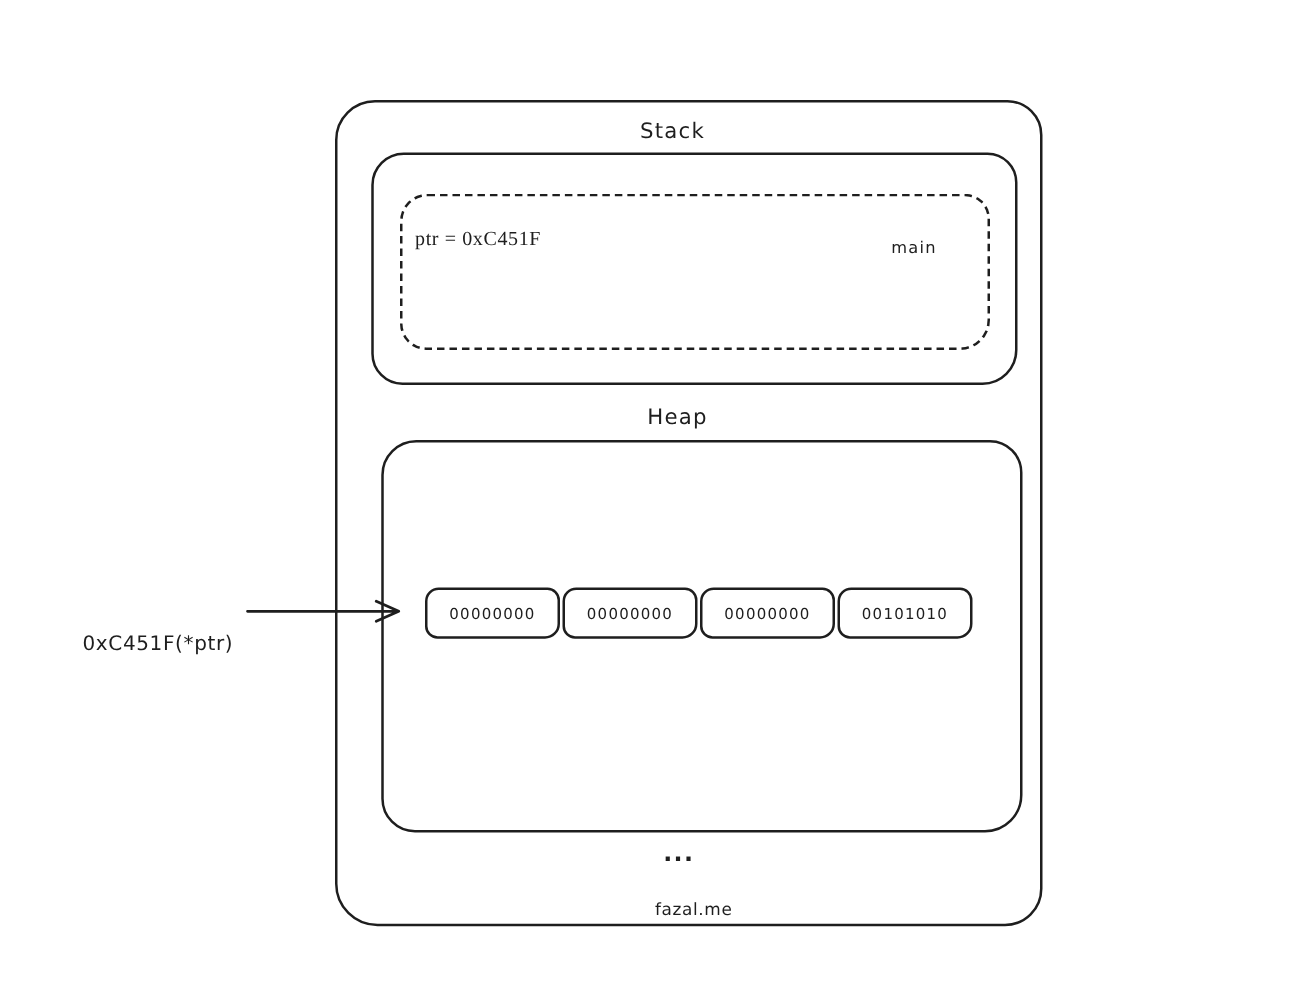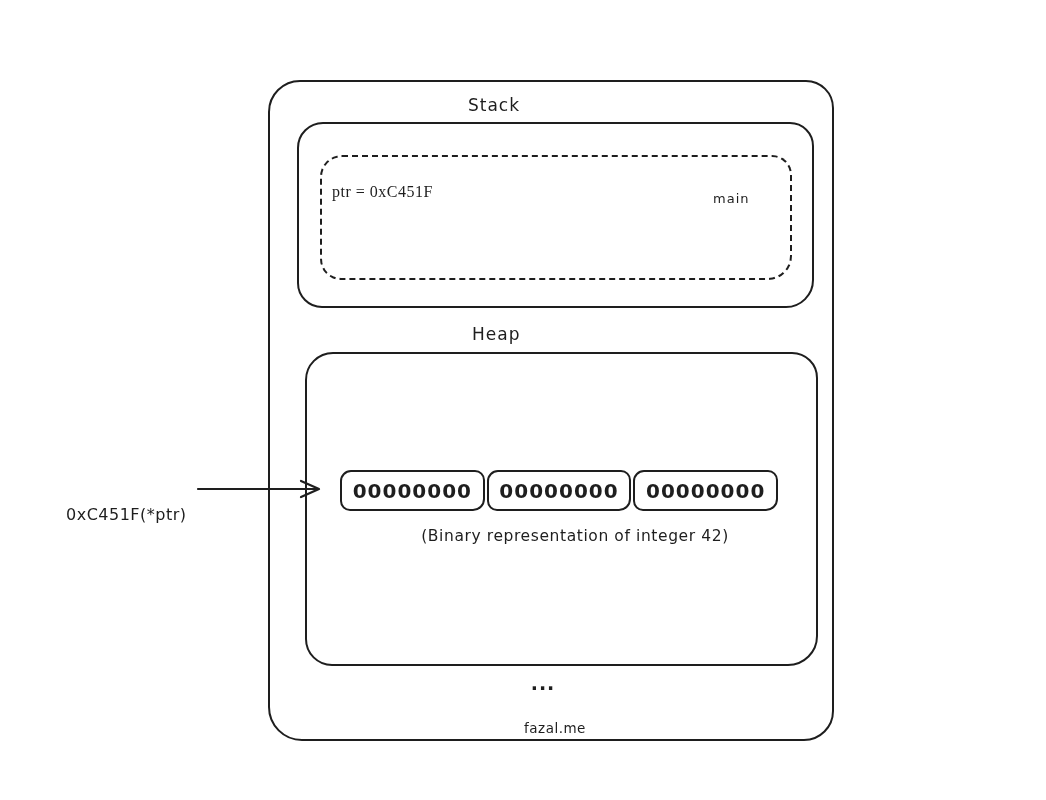--- a/index.html
+++ b/index.html
@@ -40,43 +40,42 @@
     border-radius: 28px 26px 30px 27px;
   }
   .txt {
     position: absolute;
     white-space: nowrap;
     letter-spacing: 0.5px;
   }
   .section-title {
     font-size: 17px;
     letter-spacing: 1px;
-    text-align: left;
+    text-align: center;
   }
   .stack-title  { left: 468px; top: 95px;  width: 140px; }
   .heap-title   { left: 472px; top: 324px; width: 140px; }
   .ptr-text     { left: 332px; top: 183px; font-size: 16px; font-family: Liberation Serif, serif; }
   .main-label   { left: 713px; top: 191px; font-size: 13px; letter-spacing: 1px; }
   .byte-row {
     position: absolute;
     left: 340px; top: 470px; width: 438px; height: 41px;
     display: flex;
     gap: 2px;
   }
   .byte-cell {
     flex: 1;
     border: 2px solid #1e1e1e;
     border-radius: 11px 10px 12px 10px;
     display: flex;
     align-items: center;
     justify-content: center;
-    font-size: 20px;
+    font-size: 12px;
     letter-spacing: 1px;
     background: #ffffff;
-    font-weight: bold;
   }
   .binary-caption {
     left: 320px; top: 527px; width: 510px;
     font-size: 15.5px;
     text-align: center;
     letter-spacing: 0.6px;
   }
   .pointer-label { left: 66px; top: 505px; font-size: 16px; }
   .pointer-arrow {
     position: absolute;
@@ -112,23 +111,23 @@
   <div class="txt main-label">main</div>
 
   <div class="txt section-title heap-title">Heap</div>
 
   <div class="sketch-box heap-box"></div>
 
   <div class="byte-row">
     <div class="byte-cell">00000000</div>
     <div class="byte-cell">00000000</div>
     <div class="byte-cell">00000000</div>
+    <div class="byte-cell">00101010</div>
   </div>
 
-  <div class="txt binary-caption">(Binary representation of integer 42)</div>
 
   <div class="txt pointer-label">0xC451F(*ptr)</div>
 
   <svg class="pointer-arrow" width="134" height="24" viewBox="0 0 134 24">
     <path d="M2 12 L121 12 M105 4 L123 12 L105 20" fill="none" stroke="#1e1e1e" stroke-width="2.2" stroke-linecap="round" stroke-linejoin="round"></path>
   </svg>
 
   <div class="txt ellipsis-text">...</div>
 
   <div class="txt watermark-text">fazal.me</div>

